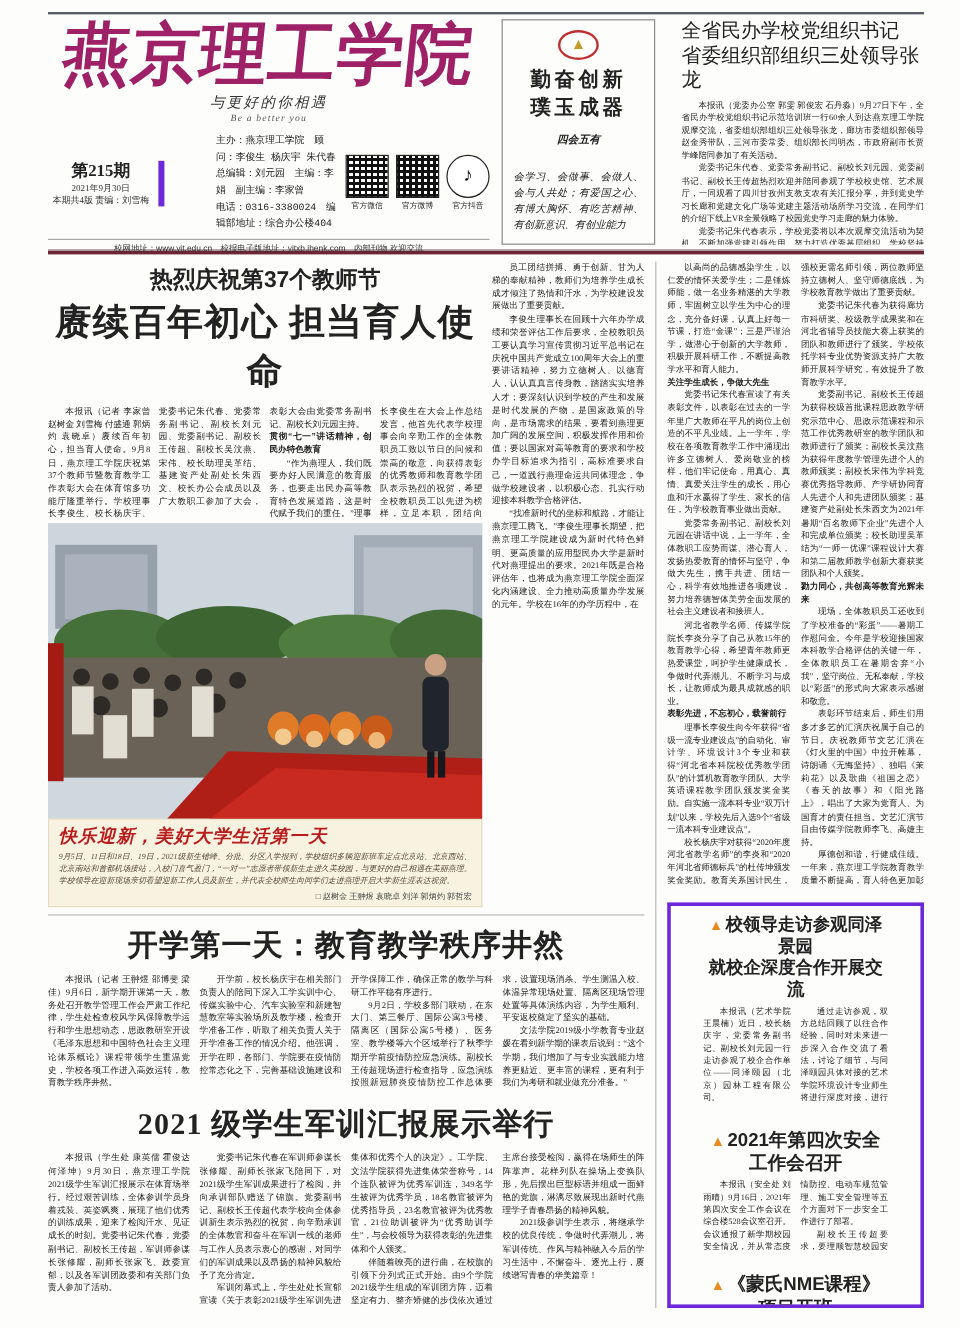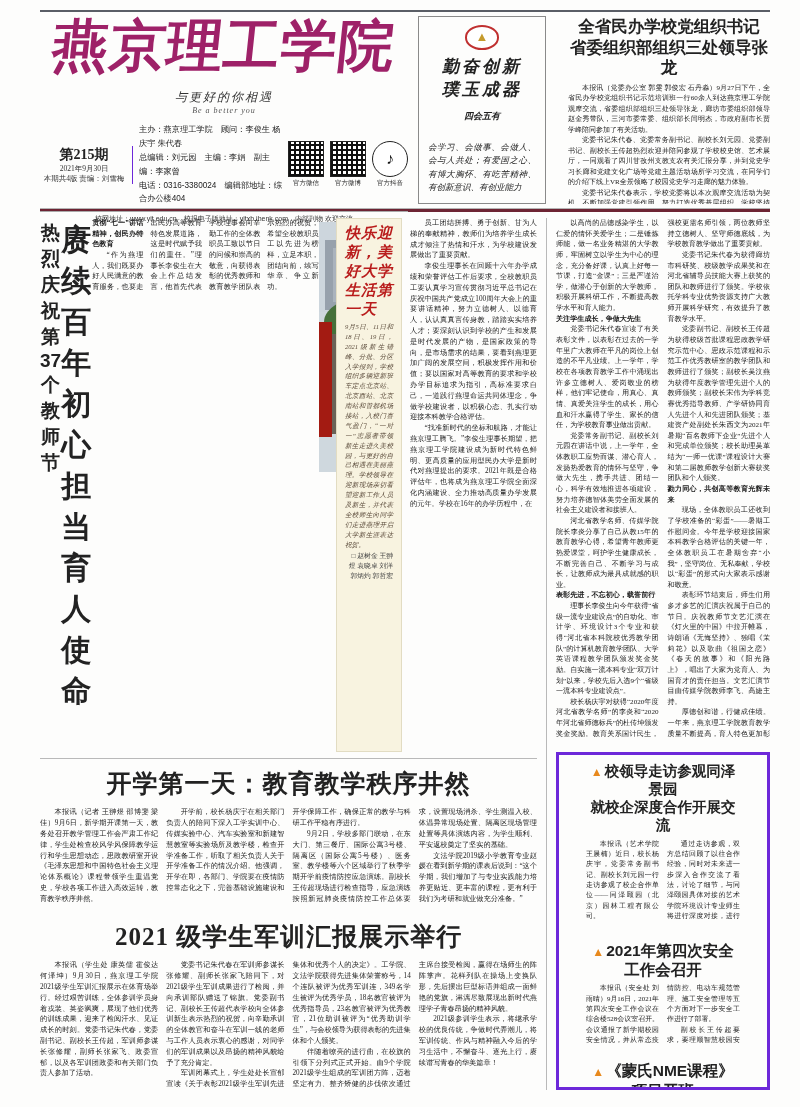--- a/index.html
+++ b/index.html
@@ -7,67 +7,67 @@
         font-family:"Liberation Serif","DejaVu Serif",serif;color:#222;overflow:hidden;
         box-sizing:border-box;padding:10px 30px 8px 40px;}
   .toprule{height:2px;background:#5a5e66;margin-bottom:4px;}
 
   
   .top-band{display:flex;height:188px;}
   .masthead{width:368px;display:flex;flex-direction:column;}
   .mast-title{font-size:56px;font-weight:bold;color:#9e2168;line-height:1.05;
               font-family:"DejaVu Serif","Liberation Serif",serif;
               transform:skewX(-6deg);letter-spacing:1px;white-space:nowrap;text-align:center;}
-  .mast-slogan{text-align:center;font-style:italic;font-size:12px;color:#333;margin-top:14px;letter-spacing:2px;}
+  .mast-slogan{text-align:center;font-style:italic;font-size:12px;color:#333;margin-top:2px;letter-spacing:2px;}
   .mast-slogan .en{display:block;font-size:8px;color:#555;letter-spacing:1px;}
   .mast-info{display:flex;align-items:center;margin-top:8px;}
-  .issue-cell{width:88px;text-align:center;border-right:1px solid #6d28d9;padding-right:4px;}
+  .issue-cell{width:88px;text-align:center;border-right:5px solid #6d28d9;padding-right:4px;}
   .issue-no{font-size:14px;font-weight:bold;}
   .issue-date,.issue-ed{font-size:7.5px;color:#333;}
   .info-cell{flex:1;padding:0 6px;font-size:8.2px;line-height:1.7;color:#222;
-             font-family:Liberation Sans, sans-serif;}
+             font-family:Liberation Mono, monospace;margin-left:37px;}
   .qr-cell{display:flex;gap:6px;}
   .qr{width:36px;text-align:center;}
   .qr-img{width:34px;height:34px;border:1px solid #222;
     background:
       repeating-linear-gradient(0deg,#111 0 2px,transparent 2px 5px),
       repeating-linear-gradient(90deg,#111 0 2px,#fff 2px 5px);}
   .qr-img.round{border-radius:50%;display:flex;align-items:center;justify-content:center;
       background:#fff;font-size:16px;color:#111;}
   .qr-label{font-size:6.5px;margin-top:2px;font-family:"Liberation Sans",sans-serif;}
   .mast-bottom{border-top:1px solid #aaa;margin-top:5px;padding:2px 0;font-size:7px;color:#333;
                font-family:"Liberation Sans",sans-serif;text-align:center;}
 
   .motto-box{width:128px;margin-left:10px;border:1px solid #8a8a8a;box-sizing:border-box;
              padding:8px 9px;display:flex;flex-direction:column;align-items:center;}
   .badge{width:30px;height:30px;border-radius:50%;border:2px solid #c03030;display:flex;
          align-items:center;justify-content:center;color:#c59b2d;font-size:13px;background:#fff;}
-  .motto-lines{margin-top:6px;font-size:17px;font-weight:bold;font-style:italic;
+  .motto-lines{margin-top:6px;font-size:17px;font-weight:bold;
                line-height:1.35;letter-spacing:3px;}
   .motto-sub-title{margin-top:8px;font-size:9px;font-weight:bold;font-style:italic;}
   .motto-sub-text{margin-top:18px;font-size:8.5px;font-style:italic;line-height:1.6;text-align:justify;}
 
   .topright{flex:1;margin-left:12px;padding-left:10px;display:flex;flex-direction:column;}
-  .tr-title{font-family:"Liberation Sans",sans-serif;font-weight:bold;font-size:16.5px;
-            text-align:center;line-height:1.25;margin-bottom:5px;}
+  .tr-title{font-family:"Liberation Sans",sans-serif;font-weight:normal;font-size:16.5px;
+            line-height:1.25;margin-bottom:5px;}
   .tr-body{flex:1;overflow:hidden;font-size:7px;line-height:1.5;text-align:justify;}
   .tr-body p,.flow p{margin:0;text-indent:2em;}
   p.subhead{font-weight:bold;text-indent:0;font-family:"Liberation Sans",sans-serif;}
 
   .mast-rule{height:3px;background:#6d2433;border-top:1px solid #b5b5b5;margin:4px 0 6px 0;}
 
   
   .lower{display:flex;height:872px;}
   .main-left{width:497px;display:flex;flex-direction:column;}
   .sidebar{flex:1;border-left:1px solid #b9b9b9;margin-left:9px;padding-left:9px;
            display:flex;flex-direction:column;}
 
   
   .main-band{height:538px;display:flex;}
-  .main-core{width:362px;display:flex;flex-direction:row;}
+  .main-core{width:362px;display:flex;flex-direction:column;}
   .kicker{font-family:"Liberation Sans",sans-serif;font-weight:bold;font-size:19px;text-align:center;margin-top:2px;}
   .headline-xl{font-weight:900;font-size:30px;text-align:center;letter-spacing:1px;margin:2px 0 8px 0;}
   .intro{height:96px;overflow:hidden;column-count:4;column-gap:7px;font-size:7.2px;line-height:1.48;text-align:justify;}
   .photo{margin-top:4px;width:362px;height:250px;position:relative;background:#cfd8de;overflow:hidden;}
   .caption-box{background:#f8f3e0;border:1px solid #e2dcc2;padding:5px 8px 3px 8px;}
   .cap-title{color:#b91c1c;font-weight:bold;font-style:italic;font-size:15px;letter-spacing:1px;}
   .cap-text{font-size:6.6px;font-style:italic;color:#5a4a3a;line-height:1.5;text-align:justify;margin-top:3px;}
   .cap-credit{font-size:6.8px;color:#444;text-align:right;margin-top:2px;}
   .col5{flex:1;margin-left:8px;overflow:hidden;font-size:7.2px;line-height:1.5;text-align:justify;}
 
@@ -165,20 +165,21 @@
 
   <div class="lower">
 
     <div class="main-left">
 
       <div class="main-band">
         <div class="main-core">
           <div class="kicker">热烈庆祝第37个教师节</div>
           <div class="headline-xl">赓续百年初心 担当育人使命</div>
           <div class="intro flow">
+              <p>本报讯（记者 李家曾 赵树金 刘雪梅 付盛通 郭炳灼 袁晓卓）赓续百年初心，担当育人使命。9月8日，燕京理工学院庆祝第37个教师节暨教育教学工作表彰大会在体育馆多功能厅隆重举行。学校理事长李俊生、校长杨庆宇、党委书记朱代春、党委常务副书记、副校长刘元园、党委副书记、副校长王传超、副校长吴汶燕、宋伟、校长助理吴革结、基建资产处副处长朱西文、校长办公会成员以及广大教职工参加了大会，表彰大会由党委常务副书记、副校长刘元园主持。</p>
               <p class="subhead">贯彻“七一”讲话精神，创民办特色教育</p>
               <p>“作为燕理人，我们既要办好人民满意的教育服务，也要走出民办高等教育特色发展道路，这是时代赋予我们的重任。”理事长李俊生在大会上作总结发言，他首先代表学校理事会向辛勤工作的全体教职员工致以节日的问候和崇高的敬意，向获得表彰的优秀教师和教育教学团队表示热烈的祝贺，希望全校教职员工以先进为榜样，立足本职，团结向前，续写华章、争立新功。</p>
             </div>
 
           <div class="photo">
             <svg width="362" height="250" viewBox="0 0 362 250">
               <rect x="0" y="0" width="362" height="90" fill="#cdd6dd"></rect>
               <rect x="6" y="18" width="85" height="70" fill="#97a1ac"></rect>
               <rect x="14" y="26" width="69" height="54" fill="#aab3bd"></rect>
               <rect x="255" y="10" width="107" height="85" fill="#a3adb8"></rect>
@@ -264,21 +265,21 @@
           </div>
       </div>
     </div>
 
     <div class="sidebar">
       <div class="cont2 flow">
           <p>以高尚的品德感染学生，以仁爱的情怀关爱学生；二是锤炼师能，做一名业务精湛的大学教师，牢固树立以学生为中心的理念，充分备好课，认真上好每一节课，打造“金课”；三是严谨治学，做潜心于创新的大学教师，积极开展科研工作，不断提高教学水平和育人能力。</p>
           <p class="subhead">关注学生成长，争做大先生</p>
           <p>党委书记朱代春宣读了有关表彰文件，以表彰在过去的一学年里广大教师在平凡的岗位上创造的不平凡业绩。上一学年，学校在各项教育教学工作中涌现出许多立德树人、爱岗敬业的榜样，他们牢记使命，用真心、真情、真爱关注学生的成长，用心血和汗水赢得了学生、家长的信任，为学校教育事业做出贡献。</p>
           <p>党委常务副书记、副校长刘元园在讲话中说，上一学年，全体教职工应势而谋、潜心育人，发扬热爱教育的情怀与坚守，争做大先生，携手共进、团结一心，科学有效地推进各项建设，努力培养德智体美劳全面发展的社会主义建设者和接班人。</p>
-          <p>河北省教学名师、传媒学院院长李炎分享了自己从教15年的教育教学心得，希望青年教师更热爱课堂，呵护学生健康成长，不断完善自己、不断学习与成长，让教师成为最具成就感的职业。</p>
+          <p>河北省教学名师、传媒学院院长李炎分享了自己从教15年的教育教学心得，希望青年教师更热爱课堂，呵护学生健康成长，争做时代弄潮儿、不断学习与成长，让教师成为最具成就感的职业。</p>
           <p class="subhead">表彰先进，不忘初心，载誉前行</p>
           <p>理事长李俊生向今年获得“省级一流专业建设点”的自动化、审计学、环境设计3个专业和获得“河北省本科院校优秀教学团队”的计算机教育教学团队、大学英语课程教学团队颁发奖金奖励。自实施一流本科专业“双万计划”以来，学校先后入选9个“省级一流本科专业建设点”。</p>
           <p>校长杨庆宇对获得“2020年度河北省教学名师”的李炎和“2020年河北省师德标兵”的杜传坤颁发奖金奖励。教育关系国计民生，强校更需名师引领，两位教师坚持立德树人、坚守师德底线，为学校教育教学做出了重要贡献。</p>
           <p>党委书记朱代春为获得廊坊市科研奖、校级教学成果奖和在河北省辅导员技能大赛上获奖的团队和教师进行了颁奖。学校依托学科专业优势资源支持广大教师开展科学研究，有效提升了教育教学水平。</p>
           <p>党委副书记、副校长王传超为获得校级首批课程思政教学研究示范中心、思政示范课程和示范工作优秀教研室的教学团队和教师进行了颁奖；副校长吴汶燕为获得年度教学管理先进个人的教师颁奖；副校长宋伟为学科竞赛优秀指导教师、产学研协同育人先进个人和先进团队颁奖；基建资产处副处长朱西文为2021年暑期“百名教师下企业”先进个人和完成单位颁奖；校长助理吴革结为“一师一优课”课程设计大赛和第二届教师教学创新大赛获奖团队和个人颁奖。</p>
           <p class="subhead">勠力同心，共创高等教育光辉未来</p>
           <p>现场，全体教职员工还收到了学校准备的“彩蛋”——暑期工作慰问金。今年是学校迎接国家本科教学合格评估的关键一年，全体教职员工在暑期舍弃“小我”，坚守岗位、无私奉献，学校以“彩蛋”的形式向大家表示感谢和敬意。</p>
           <p>表彰环节结束后，师生们用多才多艺的汇演庆祝属于自己的节日。庆祝教师节文艺汇演在《灯火里的中国》中拉开帷幕，诗朗诵《无悔坚持》、独唱《茉莉花》以及歌曲《祖国之恋》《春天的故事》和《阳光路上》，唱出了大家为党育人、为国育才的责任担当。文艺汇演节目由传媒学院教师李飞、高婕主持。</p>
           <p>厚德创和谐，行健成佳绩。一年来，燕京理工学院教育教学质量不断提高，育人特色更加彰显，内涵建设上了新台阶。展望新一学年，全体教职员工将继续团结拼搏、勠力同心，一同为燕京理工学院和中国民办高等教育的光辉未来努力奋斗！</p>
         </div>

